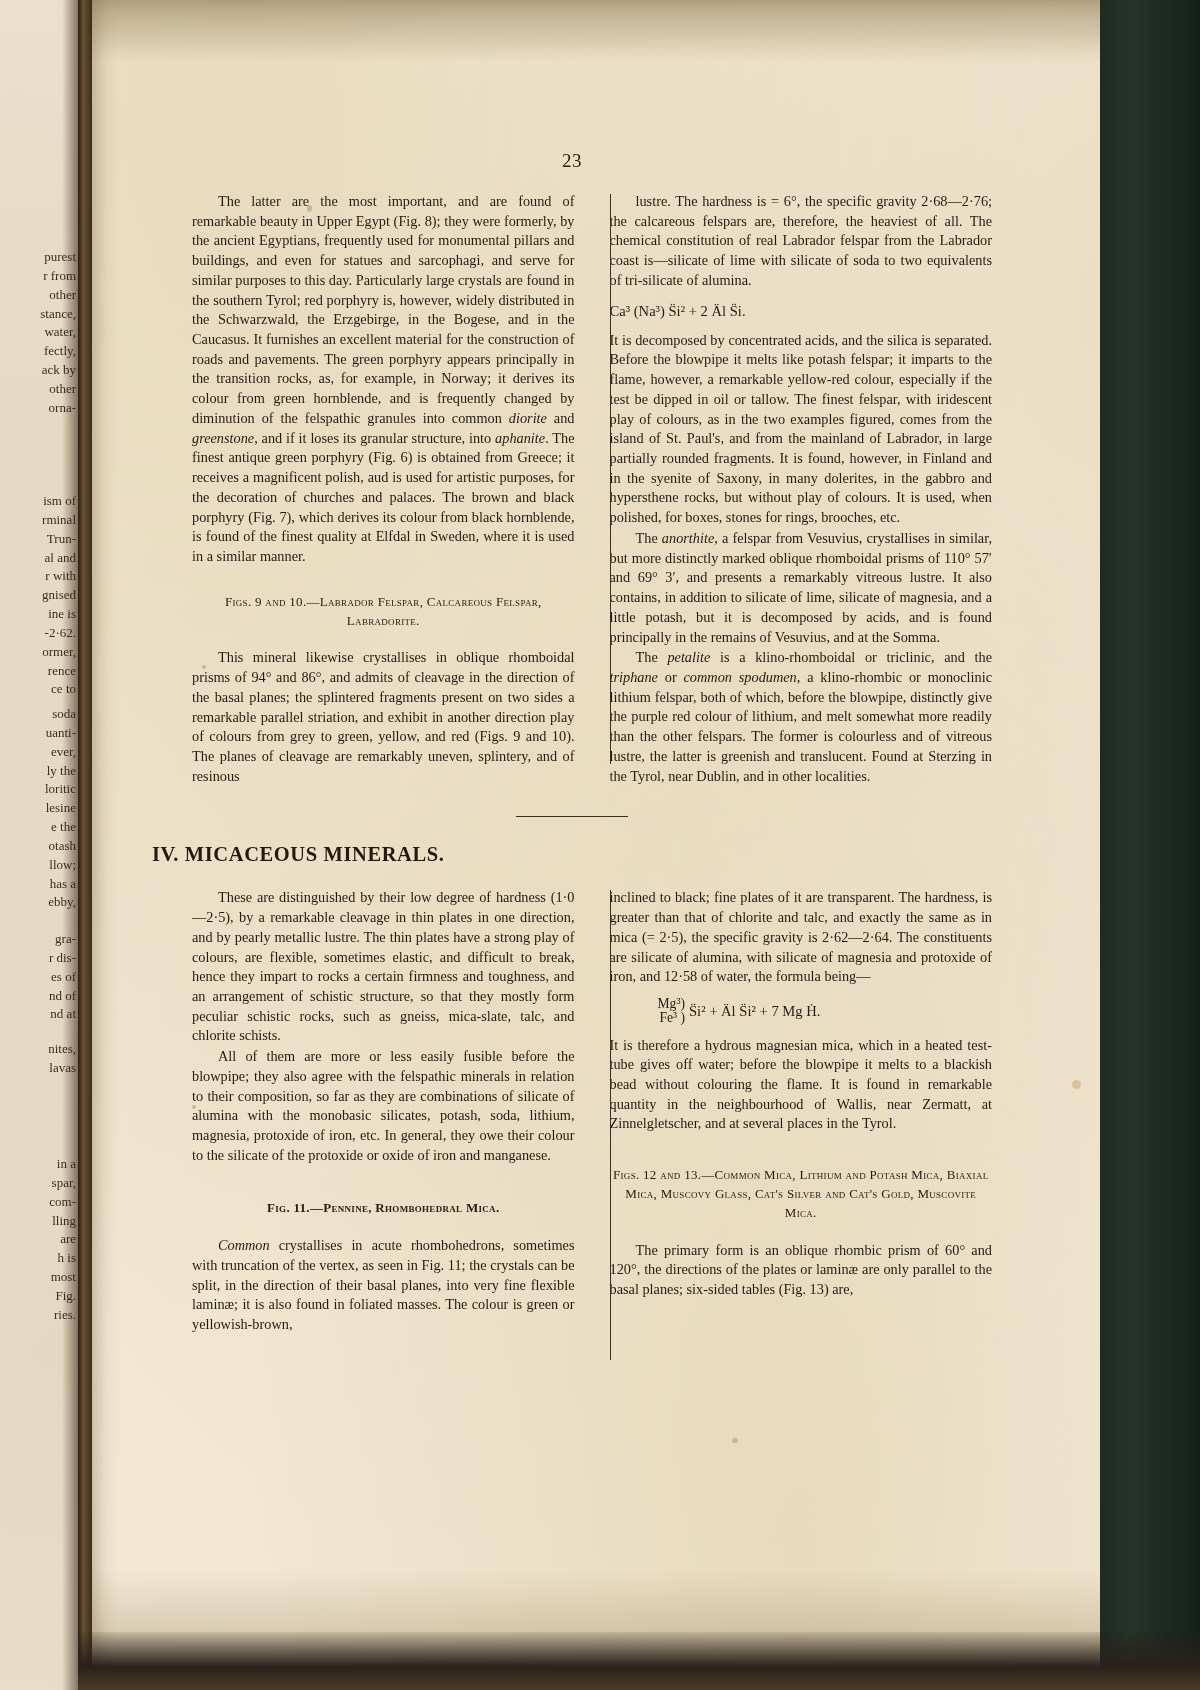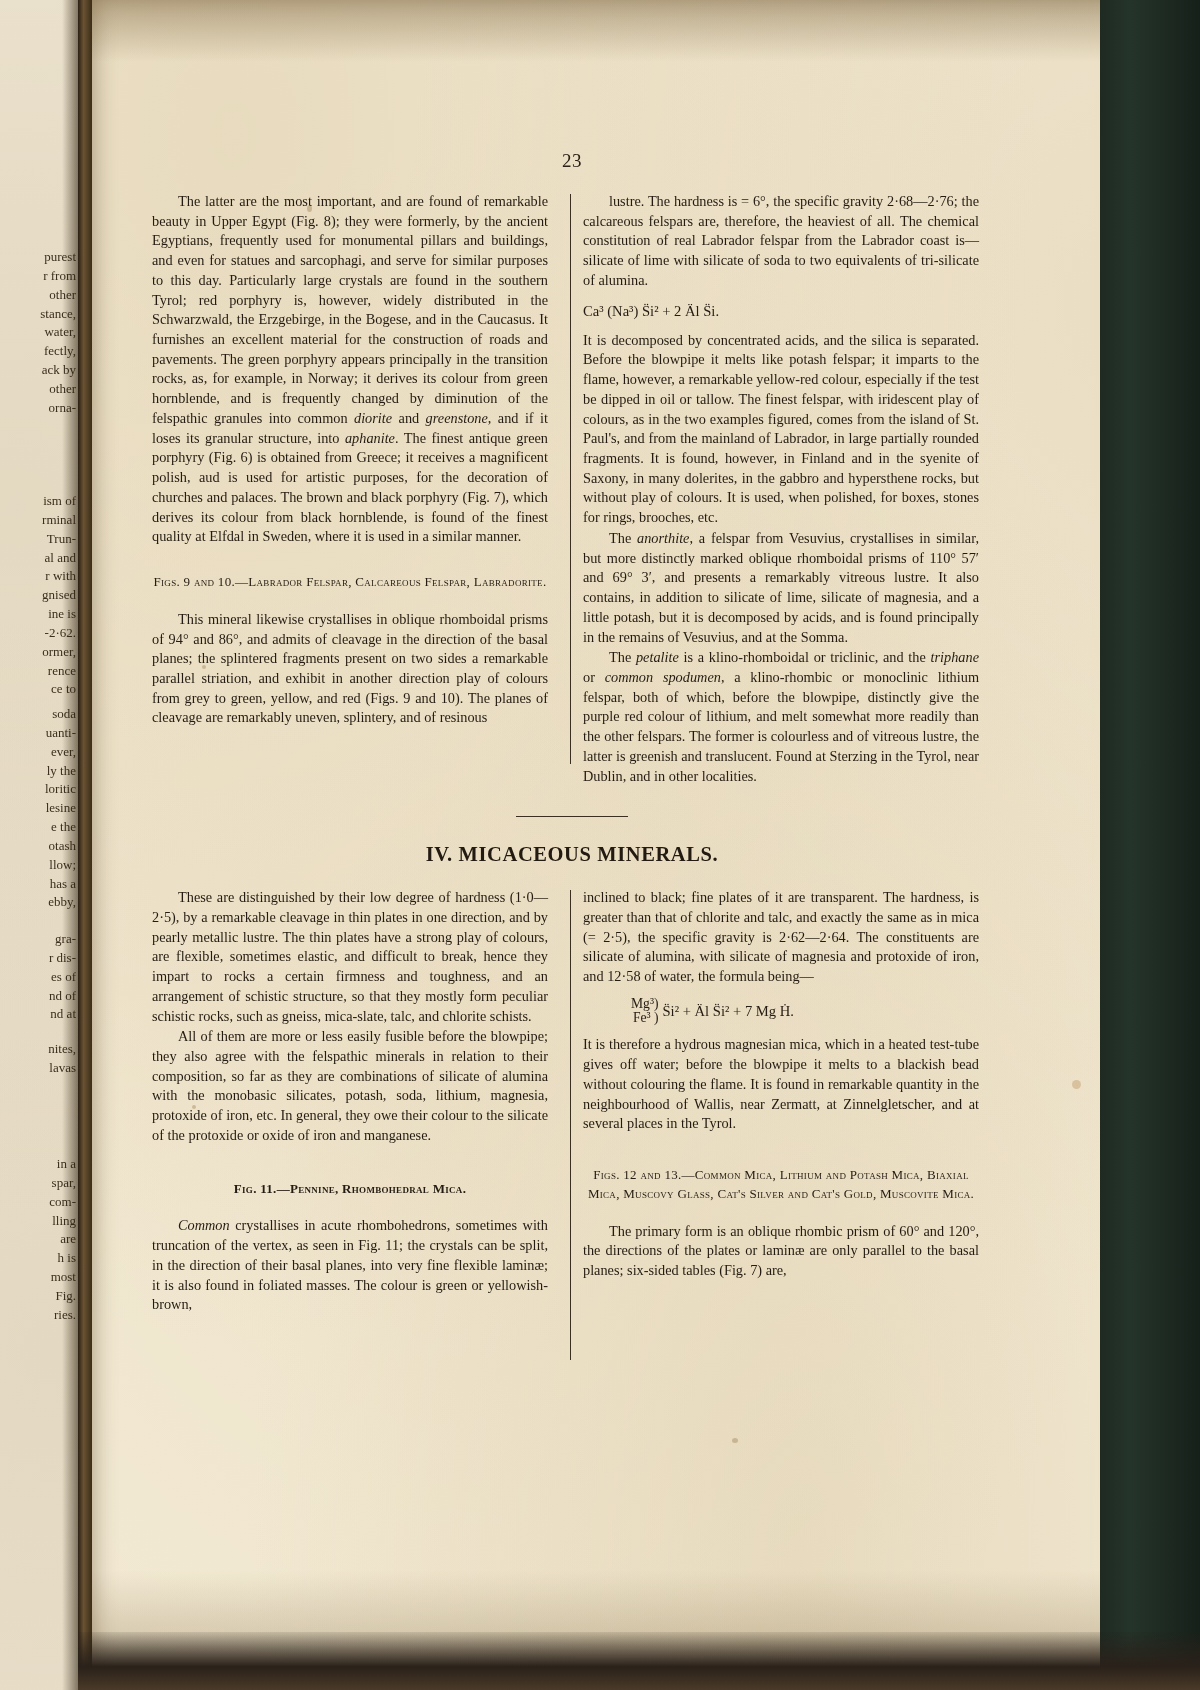--- a/index.html
+++ b/index.html
@@ -102,20 +102,21 @@
     font-size: 19px;
     letter-spacing: .5px;
     margin-bottom: 20px;
     color: #2a2116;
   }
 
   .cols {
     display: flex;
     gap: 13px;
     position: relative;
+    margin-left: 40px;
   }
   .col {
     width: 396px;
     font-size: 14.3px;
     line-height: 1.38;
     text-align: justify;
     color: #241c12;
   }
   .col.left  { padding-right: 22px; }
   .col.right { }
@@ -141,21 +142,20 @@
     letter-spacing: .3px;
   }
 
   .sec-rule {
     width: 112px;
     height: 1px;
     background: #3a2f20;
     margin: 30px auto 26px auto;
   }
   .sec-title {
-    text-align: center;
     font-size: 20.5px;
     letter-spacing: .6px;
     margin: 0 0 22px 0;
     color: #231b11;
   }
 
   
   .formula {
     margin: 10px 0 10px 0;
     display: flex;
@@ -320,21 +320,21 @@
               <span>Mg³)</span>
               <span>Fe³ )</span>
             </span>
             <span>S̈i² + Äl S̈i² + 7 Mg Ḣ.</span>
           </div>
 
           <p class="noindent">It is therefore a hydrous magnesian mica, which in a heated test-tube gives off water; before the blowpipe it melts to a blackish bead without colouring the flame. It is found in remarkable quantity in the neighbourhood of Wallis, near Zermatt, at Zinnelgletscher, and at several places in the Tyrol.</p>
 
           <div class="figcap" style="margin-top:32px;">Figs. 12 and 13.—Common Mica, Lithium and Potash Mica, Biaxial Mica, Muscovy Glass, Cat's Silver and Cat's Gold, Muscovite Mica.</div>
 
-          <p>The primary form is an oblique rhombic prism of 60° and 120°, the directions of the plates or laminæ are only parallel to the basal planes; six-sided tables (Fig. 7) are,</p>
+          <p>The primary form is an oblique rhombic prism of 60° and 120°, the directions of the plates or laminæ are only parallel to the basal planes; six-sided tables (Fig. 13) are,</p>
         </div>
       </div>
 
     </div>
   </div>
 
   <div class="right-cover"></div>
   <div class="cover-bottom"></div>
 </div>
 

